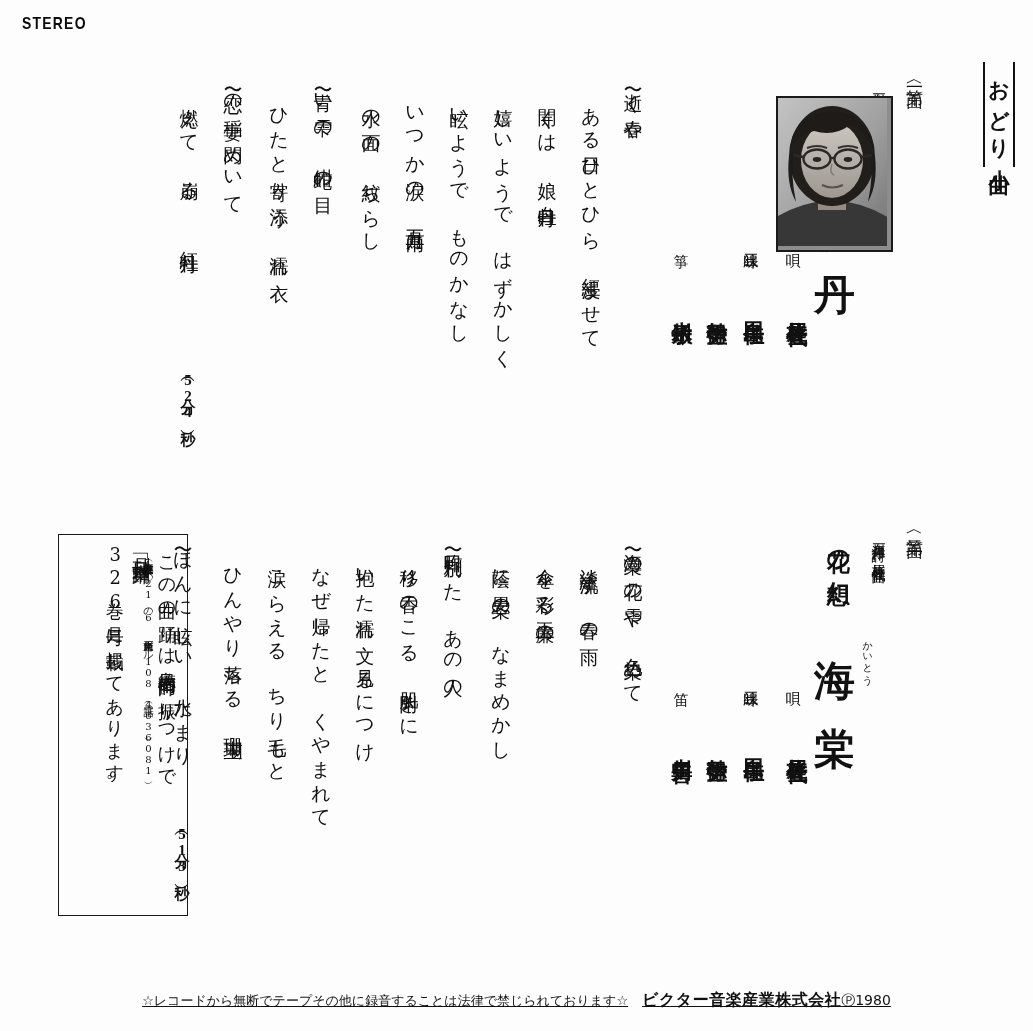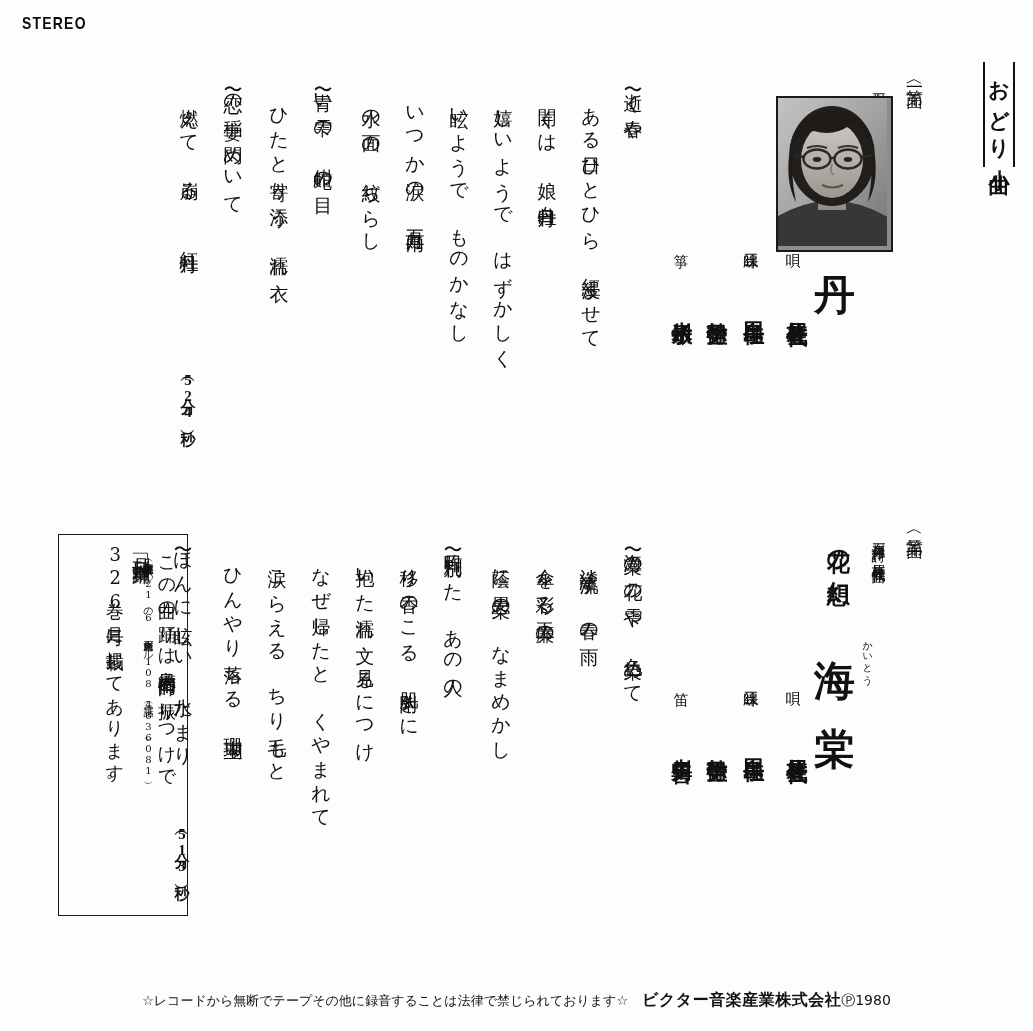--- a/index.html
+++ b/index.html
@@ -185,20 +185,21 @@
   }
 
   
   .footer {
     position: absolute;
     left: 0;
     right: 0;
     bottom: 20px;
     text-align: center;
     font-family: "DejaVu Sans", "Liberation Sans", sans-serif;
+    text-decoration: underline;
   }
   .footer .warn {
     font-size: 13px;
     letter-spacing: 0px;
     font-weight: 500;
   }
   .footer .label {
     font-size: 16px;
     font-weight: bold;
     letter-spacing: 0.5px;

